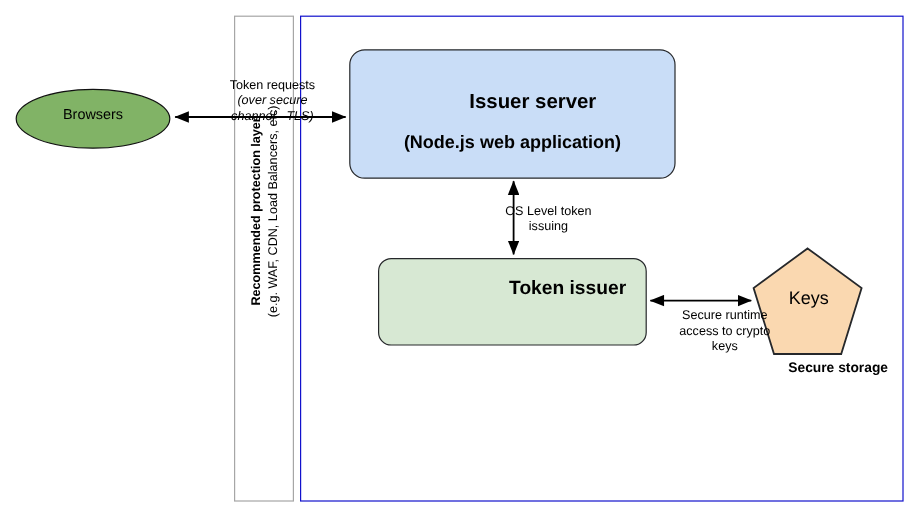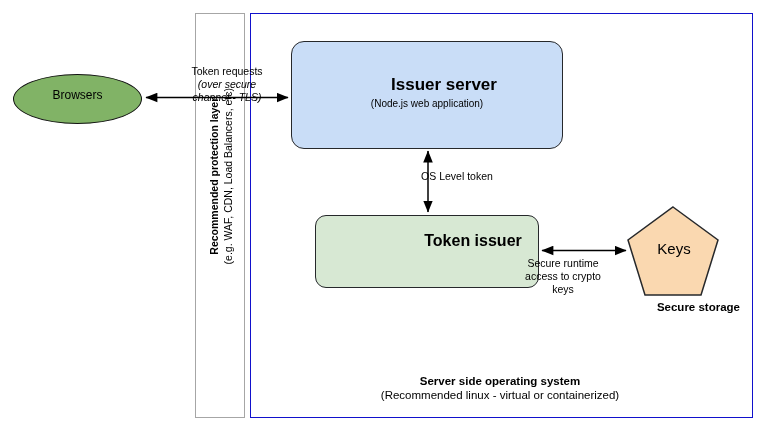--- a/index.html
+++ b/index.html
@@ -88,21 +88,21 @@
     width: 272px; height: 108px;
     background: #c9ddf7;
     border: 1.5px solid #26282b;
     border-radius: 13px;
     box-sizing: border-box;
   }
   #issuer-server-label {
     left: 291px; top: 74px; width: 272px;
   }
   #issuer-server-label .l1 { font-weight: bold; font-size: 17px; display:block;margin-left:34px; }
-  #issuer-server-label .l2 { font-size: 10px; display:block; margin-top: 3px; }
+  #issuer-server-label .l2 { font-size: 15px; display:block; margin-top: 15px; font-weight: bold; }
   
   #token-issuer-shape {
     position: absolute;
     left: 315px; top: 215px;
     width: 224px; height: 73px;
     background: #d7e8d3;
     border: 1.5px solid #26282b;
     border-radius: 11px;
     box-sizing: border-box;
   }
@@ -132,41 +132,37 @@
     left: 175px; top: 65px; width: 104px;
   }
   #token-requests-label .l1 { display:block; }
   #token-requests-label .l2 { display:block; font-style: italic; }
   #token-requests-label .l3 { display:block; font-style: italic; }
   #os-level-label {
     left: 396px; top: 170px; width: 122px;
   }
   #os-level-label span { display:block; }
   #secure-runtime-label {
-    left: 515px; top: 257px; width: 96px;
+    left: 556px; top: 257px; width: 96px;
   }
   #secure-runtime-label span { display:block; }
 </style>
 </head>
 <body>
 
 <div id="canvas">
 
   <div id="protection-box">
     <div id="protection-text">
       <span class="l1">Recommended protection layer</span>
       <span class="l2">(e.g. WAF, CDN, Load Balancers, etc)</span>
     </div>
   </div>
 
   <div id="os-box"></div>
-  <div id="os-caption" class="node-text">
-    <span class="l1">Server side operating system</span>
-    <span class="l2">(Recommended linux - virtual or containerized)</span>
-  </div>
 
   <svg class="layer" viewBox="0 0 767 431" xmlns="http://www.w3.org/2000/svg">
     <defs>
       <marker id="ah" markerWidth="9" markerHeight="9" refX="7.6" refY="3.2" orient="auto" markerUnits="strokeWidth">
         <path d="M0,0 L8,3.2 L0,6.4 z" fill="#000000"></path>
       </marker>
       <marker id="ah-start" markerWidth="9" markerHeight="9" refX="0.4" refY="3.2" orient="auto" markerUnits="strokeWidth">
         <path d="M8,0 L0,3.2 L8,6.4 z" fill="#000000"></path>
       </marker>
     </defs>
@@ -198,20 +194,21 @@
   <div id="keys-caption" class="node-text">Secure storage</div>
 
   <div id="token-requests-label" class="edge-label">
     <span class="l1">Token requests</span>
     <span class="l2">(over secure</span>
     <span class="l3">channel - TLS)</span>
   </div>
 
   <div id="os-level-label" class="edge-label">
     <span>OS Level token</span>
+    <span>issuing</span>
   </div>
 
   <div id="secure-runtime-label" class="edge-label">
     <span>Secure runtime</span>
     <span>access to crypto</span>
     <span>keys</span>
   </div>
 
 </div>
 

